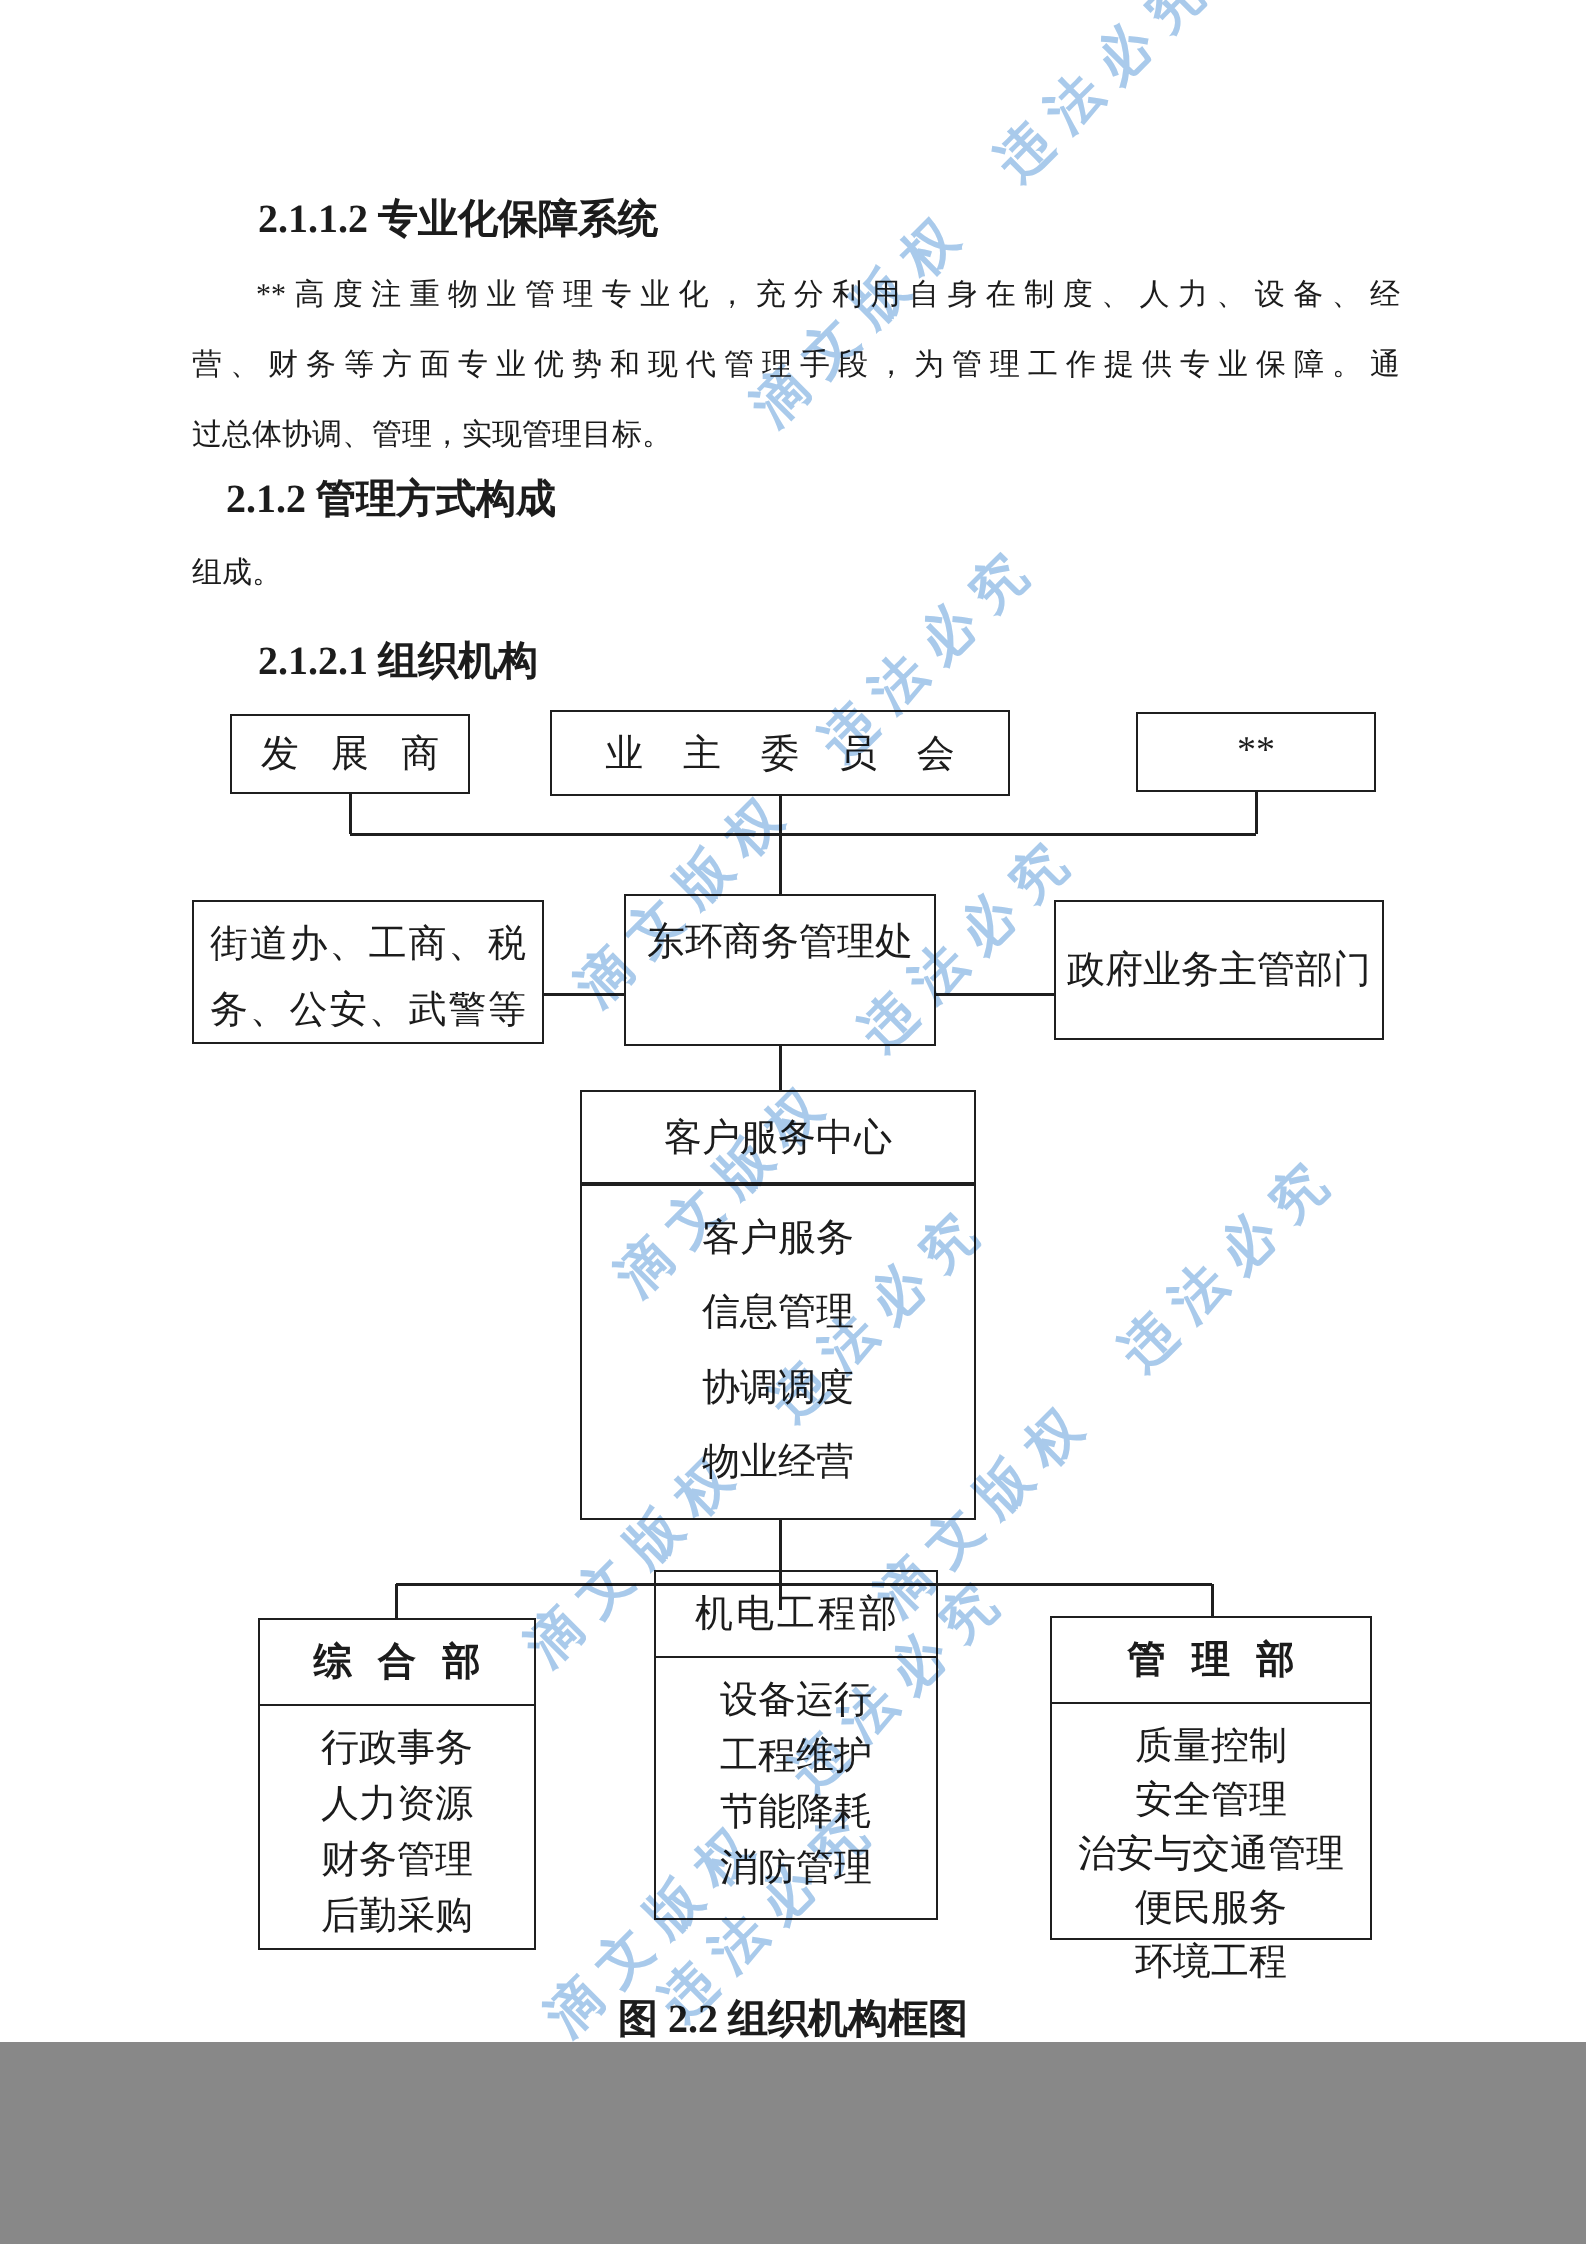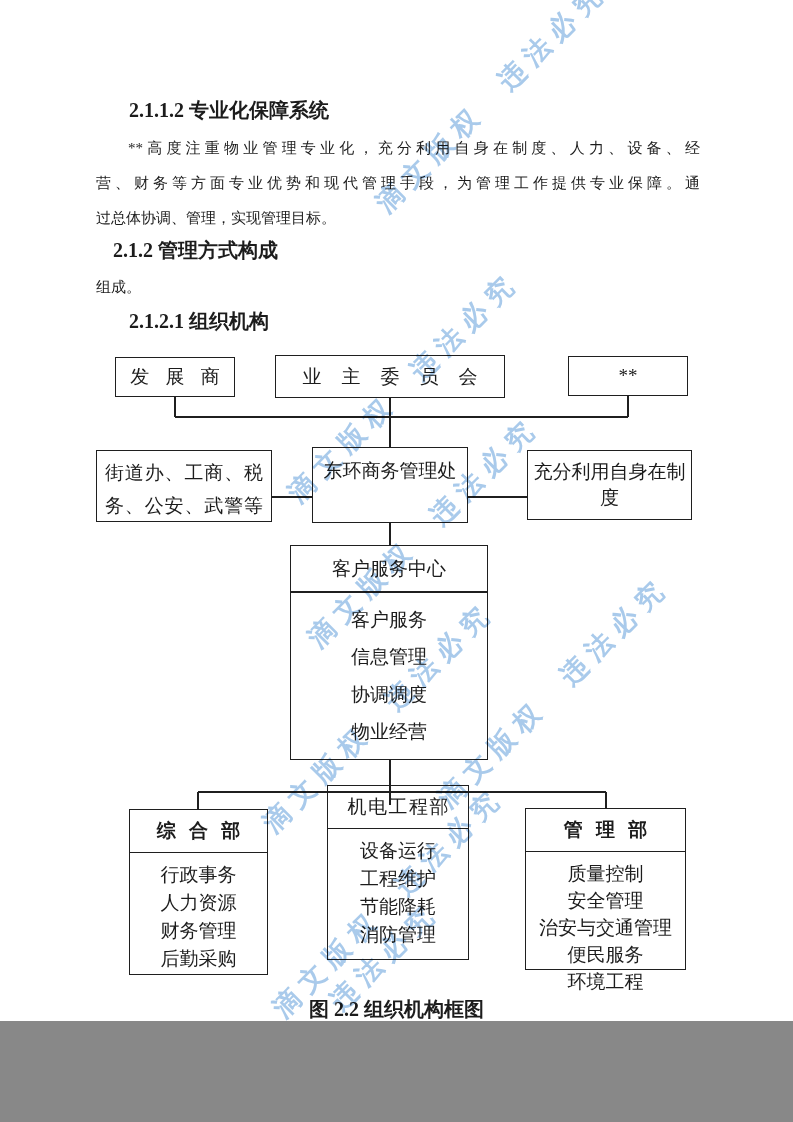--- a/index.html
+++ b/index.html
@@ -6,21 +6,21 @@
   .page {
     position:relative; width:793px; height:1021px; background:#ffffff;
     margin:0 auto; overflow:hidden;
     font-family:"Liberation Serif", serif; color:#1c1c1c;
   }
   
   .doc { position:absolute; left:96px; right:93px; top:0; z-index:2; }
   .h1, .h3 { font-size:20px; font-weight:bold; line-height:24px; margin:0 0 9px 33px; }
   .h1 { margin-top:98px; }
   .h2 { font-size:20px; font-weight:bold; line-height:24px; margin:2px 0 8px 17px; }
-  .h3 { margin-top:4px; }
+  .h3 { margin-top:14px; }
   .para { margin:0 0 2px 0; font-size:15px; }
   .pline { line-height:35px; text-align:justify; text-align-last:justify; text-justify:inter-ideograph; }
   .pline.ilast { text-align-last:left; }
   .para .pline.i0 { text-indent:32px; }
   
   .chart { position:absolute; left:0; top:0; width:793px; height:1122px; z-index:2; }
   .cbox {
     position:absolute; box-sizing:border-box; border:1.5px solid #1f1f1f;
     background:transparent; font-size:19px; text-align:center;
   }
@@ -101,21 +101,21 @@
 
     <div class="cbox center-mid" style="left:568px; top:356px; width:120px; height:40px;">
       <span>**</span>
     </div>
 
     <div class="cbox box-govleft" style="left:96px; top:450px; width:176px; height:72px;">街道办、工商、税务、公安、武警等</div>
 
     <div class="cbox box-mgmt" style="left:312px; top:447px; width:156px; height:76px;">东环商务管理处</div>
 
     <div class="cbox center-mid" style="left:527px; top:450px; width:165px; height:70px;">
-      <span>充分利用自身在制度</span>
+      <span>政府业务主管部门</span>
     </div>
 
     <div class="cbox center-mid" style="left:290px; top:545px; width:198px; height:47px;">
       <span>客户服务中心</span>
     </div>
 
     <div class="cbox svc-list" style="left:290px; top:592px; width:198px; height:168px;">
         <div class="li i0">客户服务</div>
         <div class="li">信息管理</div>
         <div class="li">协调调度</div>

